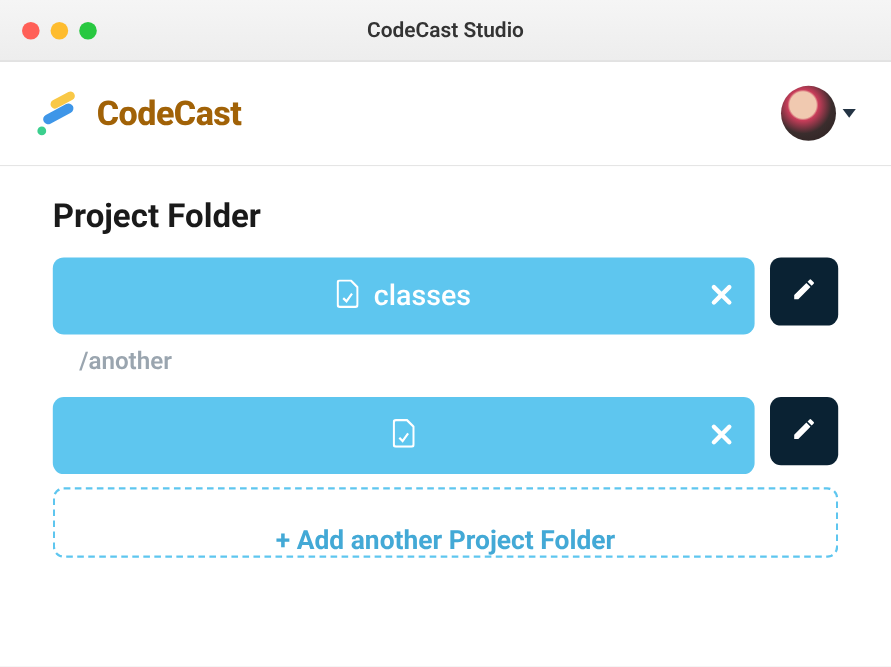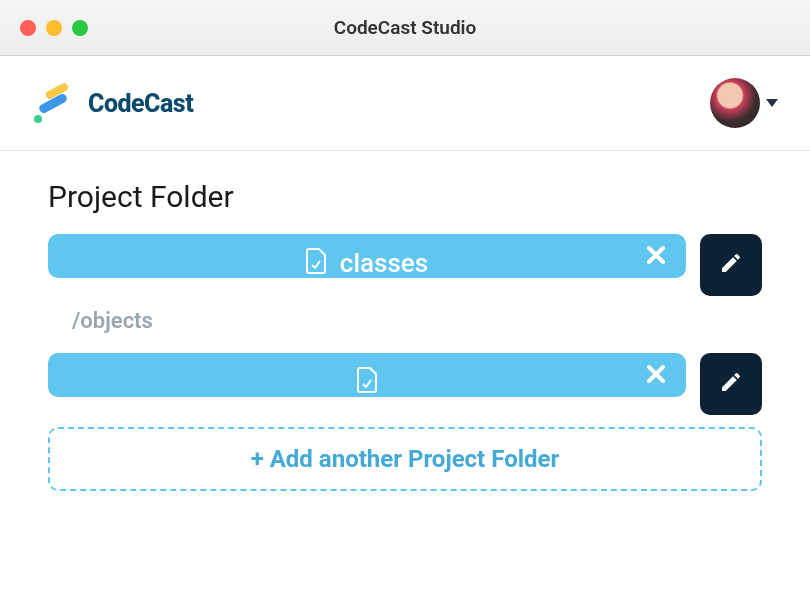--- a/index.html
+++ b/index.html
@@ -63,23 +63,23 @@
       align-items: center;
       gap: 12px;
     }
     .logo-mark {
       width: 44px;
       height: 44px;
       position: relative;
       flex-shrink: 0;
     }
     .logo-text {
-      font-size: 25px;
+      font-size: 31px;
       font-weight: 800;
-      color: #0c4a6e;
+      color: #a16207;
       letter-spacing: -0.5px;
     }
     .avatar-wrap {
       display: flex;
       align-items: center;
       gap: 6px;
       cursor: pointer;
     }
     .avatar {
       width: 50px;
@@ -95,37 +95,37 @@
       height: 0;
       border-left: 6px solid transparent;
       border-right: 6px solid transparent;
       border-top: 8px solid #243444;
     }
     .content {
       padding: 28px 48px;
     }
     .section-title {
       font-size: 30px;
-      font-weight: 400;
+      font-weight: 700;
       color: #1a1a1a;
       margin-bottom: 20px;
     }
     .folder-row {
       display: flex;
       gap: 14px;
       align-items: stretch;
       margin-bottom: 12px;
     }
     .folder-chip {
       flex: 1;
       background: #5ec6ef;
       border-radius: 10px;
-      height: 44px;
-      display: flex;
-      align-items: flex-end;
+      height: 70px;
+      display: flex;
+      align-items: center;
       justify-content: center;
       position: relative;
       color: #fff;
       cursor: pointer;
     }
     .folder-chip-center {
       display: flex;
       align-items: center;
       gap: 14px;
     }
@@ -160,21 +160,21 @@
       font-size: 22px;
       font-weight: 600;
       color: #9aa5af;
       margin: 8px 0 20px 24px;
     }
     .add-folder-btn {
       border: 2px dashed #5ec6ef;
       border-radius: 10px;
       height: 64px;
       display: flex;
-      align-items: center;
+      align-items: flex-end;
       justify-content: center;
       cursor: pointer;
       margin-top: 8px;
     }
     .add-folder-btn-text {
       font-size: 24px;
       font-weight: 700;
       color: #43a9d6;
     }
     .file-icon {
@@ -234,21 +234,21 @@
         </span>
       </div>
       <div class="edit-btn">
         <span>
           <svg width="24" height="24" viewBox="0 0 24 24" fill="#fff">
             <path d="M3 17.25V21h3.75L17.81 9.94l-3.75-3.75L3 17.25zM20.71 7.04a1 1 0 0 0 0-1.41l-2.34-2.34a1 1 0 0 0-1.41 0l-1.83 1.83 3.75 3.75 1.83-1.83z"></path>
           </svg>
         </span>
       </div>
     </div>
-    <div class="folder-path">/objects</div>
+    <div class="folder-path">/another</div>
 
     <div class="folder-row">
       <div class="folder-chip">
         <div class="folder-chip-center">
           <span>
             <svg class="file-icon" viewBox="0 0 20 26" fill="none">
               <path d="M3 1 H13 L19 7 V23 A2 2 0 0 1 17 25 H3 A2 2 0 0 1 1 23 V3 A2 2 0 0 1 3 1 Z" stroke="#fff" stroke-width="2"></path>
               <path d="M6 17 L9 20 L14 13" stroke="#fff" stroke-width="2" fill="none"></path>
             </svg>
           </span>

